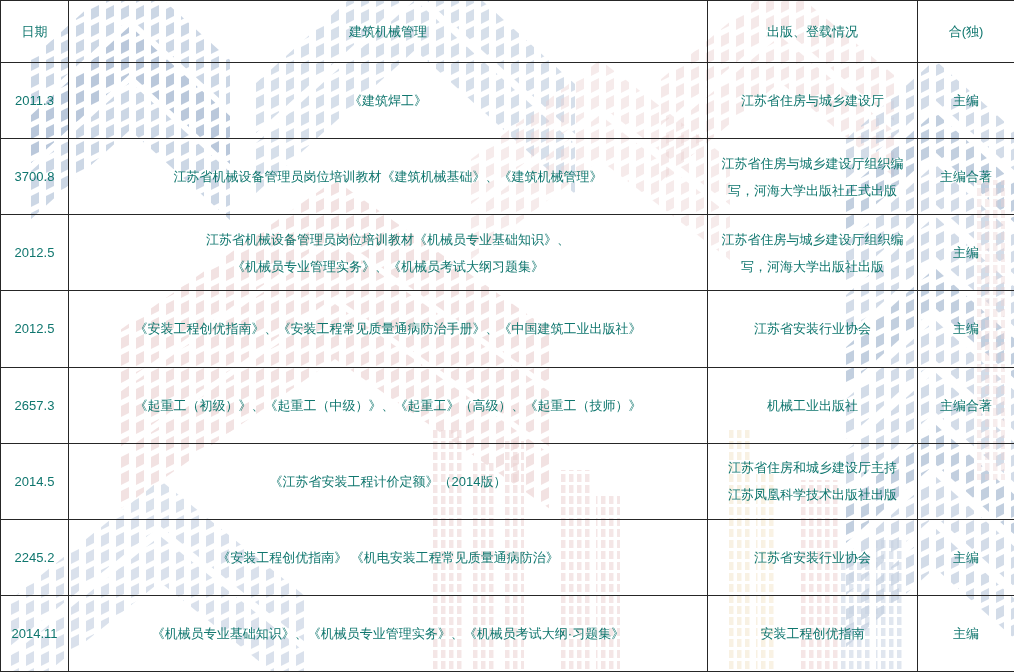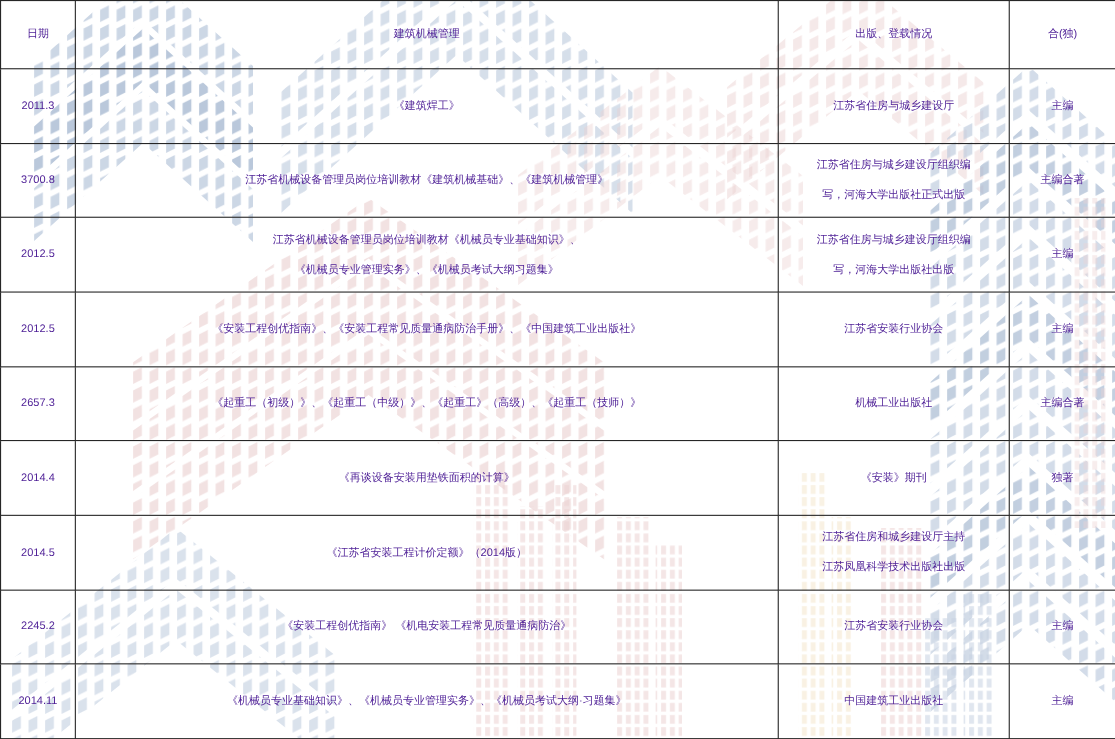--- a/index.html
+++ b/index.html
@@ -15,22 +15,22 @@
     position:absolute;left:0;top:0;
     width:1014px;height:672px;
     border-collapse:collapse;
     table-layout:fixed;
     background:transparent;
   }
   .pubs th,.pubs td{
     border:1px solid #262626;
     text-align:center;
     vertical-align:middle;
-    color:#4c1d95;
-    font-size:10px;
+    color:#0f766e;
+    font-size:13px;
     font-weight:normal;
     line-height:27px;
     white-space:pre-line;
     padding:0 8px;
     overflow:hidden;
     margin-left:12px;
   }
   .pubs thead tr{height:62px;}
   .pubs tbody tr{height:61px;}
   .col-date{width:68px;}
@@ -177,40 +177,34 @@
         <td>江苏省安装行业协会</td>
         <td>主编</td>
       </tr>
       <tr>
         <td>2657.3</td>
         <td>《起重工（初级）》、《起重工（中级）》、《起重工》（高级）、《起重工（技师）》</td>
         <td>机械工业出版社</td>
         <td>主编合著</td>
       </tr>
       <tr>
-        <td>2014.4</td>
-        <td>《再谈设备安装用垫铁面积的计算》</td>
-        <td>《安装》期刊</td>
-        <td>独著</td>
-      </tr>
-      <tr>
         <td>2014.5</td>
         <td>《江苏省安装工程计价定额》（2014版）</td>
         <td>江苏省住房和城乡建设厅主持
 江苏凤凰科学技术出版社出版</td>
         <td></td>
       </tr>
       <tr>
         <td>2245.2</td>
         <td>《安装工程创优指南》 《机电安装工程常见质量通病防治》</td>
         <td>江苏省安装行业协会</td>
         <td>主编</td>
       </tr>
       <tr>
         <td>2014.11</td>
         <td>《机械员专业基础知识》、《机械员专业管理实务》、《机械员考试大纲·习题集》</td>
-        <td>中国建筑工业出版社</td>
+        <td>安装工程创优指南</td>
         <td>主编</td>
       </tr>
     </tbody>
   </table>
 
 </div>
 
 </body></html>

